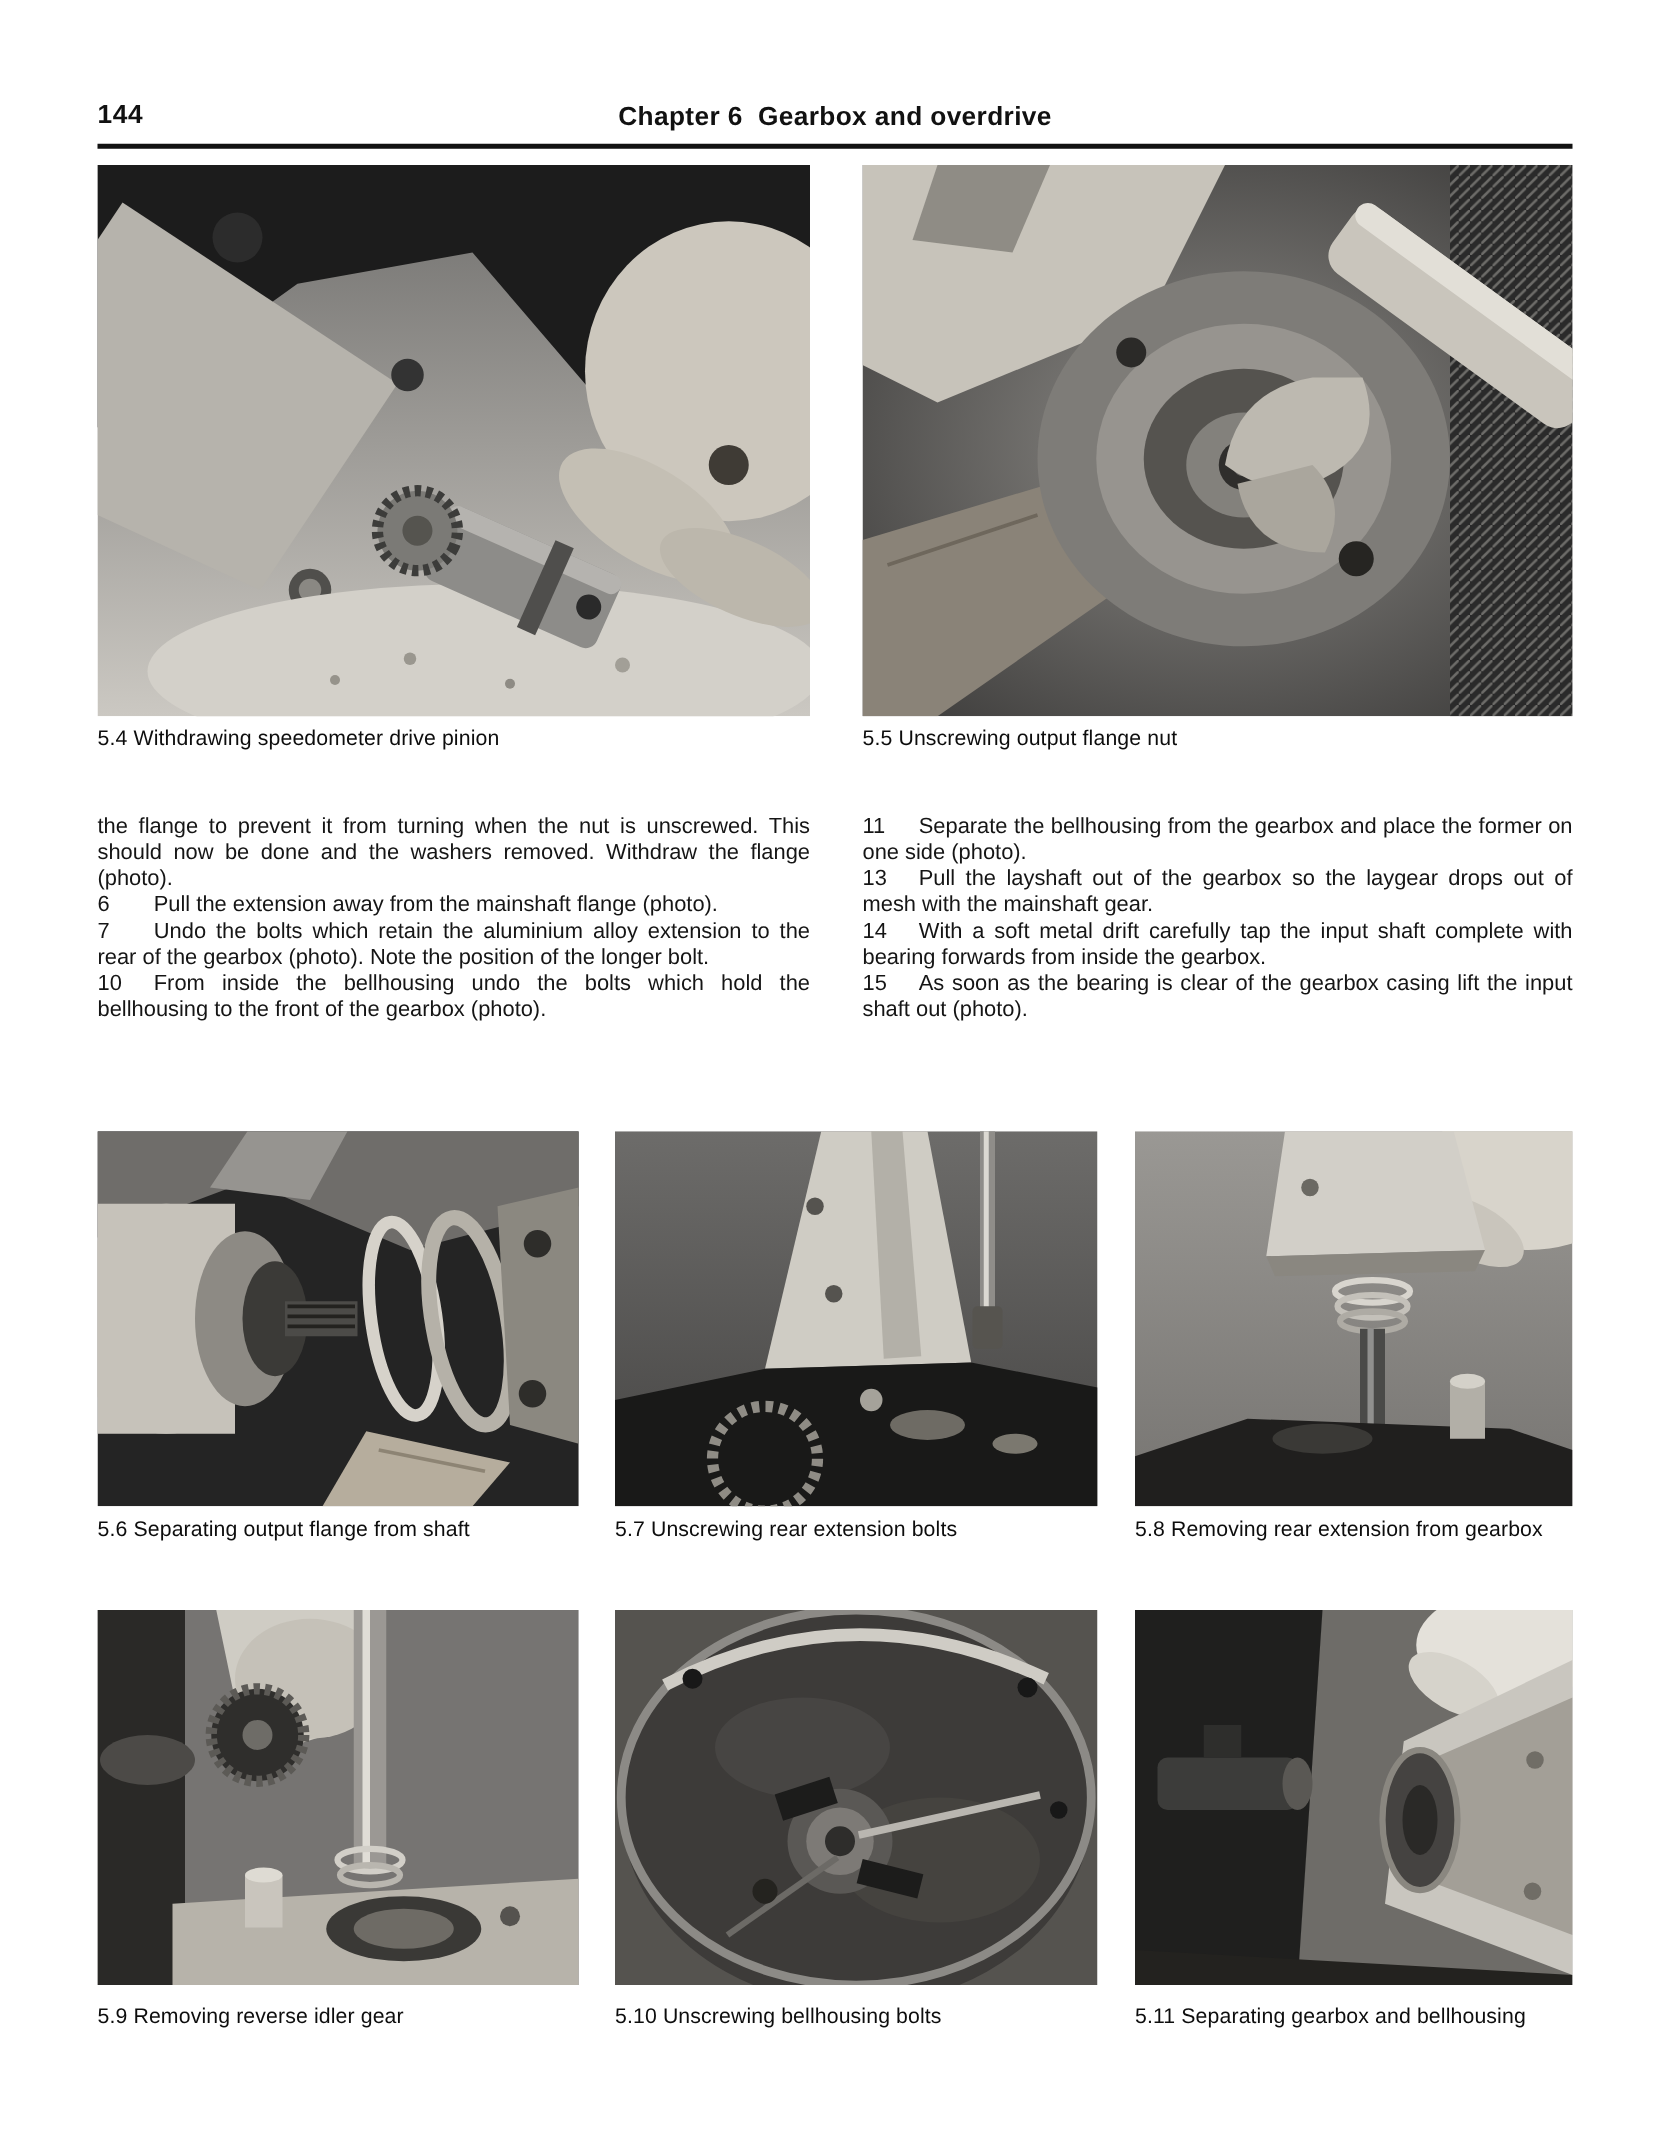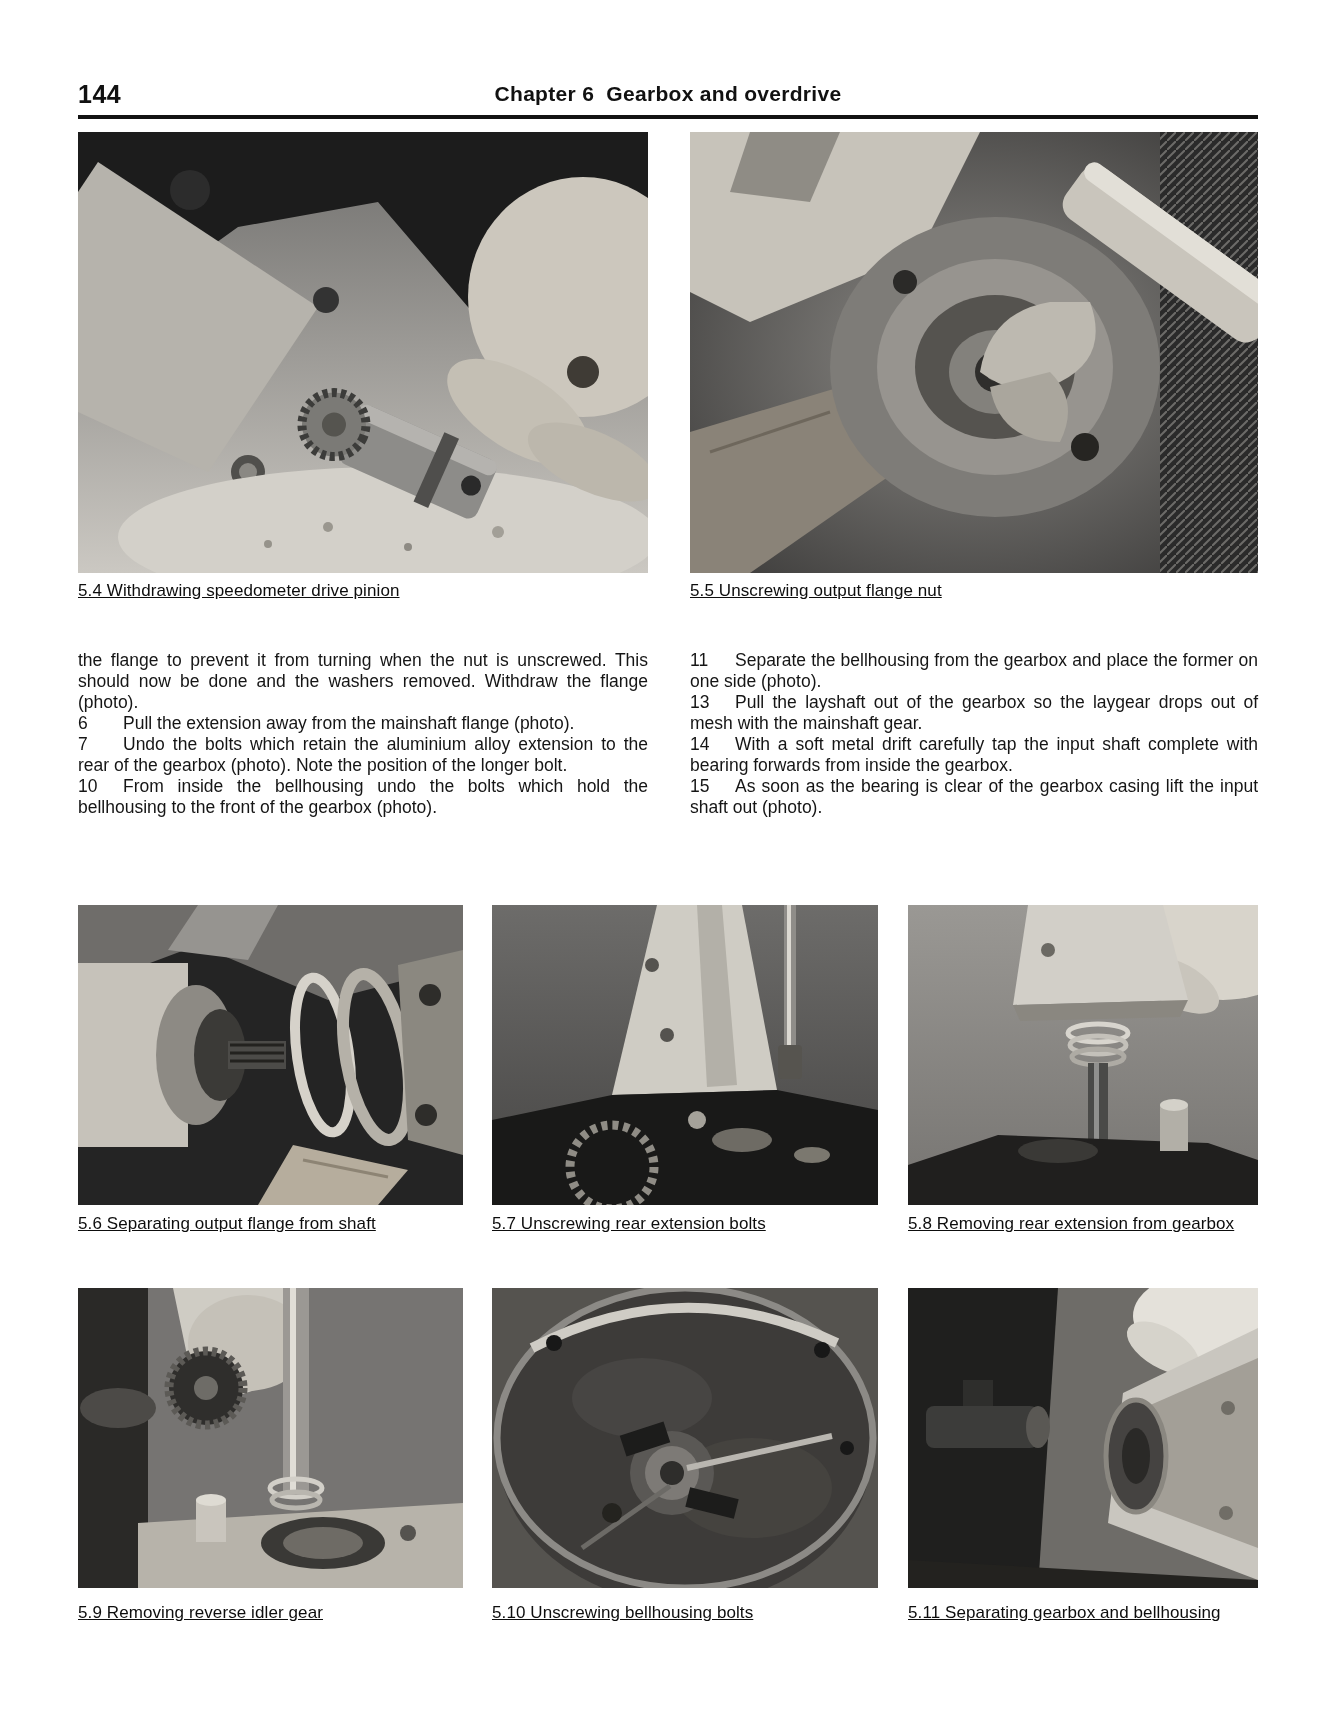--- a/index.html
+++ b/index.html
@@ -6,37 +6,37 @@
   .page{
     position:relative;
     width:1336px;height:1717px;
     background:#ffffff;
     font-family:"Liberation Sans", sans-serif;
     color:#111111;
     overflow:hidden;
   }
   .page-number{
     position:absolute;left:78px;top:80px;
-    font-size:25px;font-weight:bold;letter-spacing:.5px;
+    font-size:21px;font-weight:bold;letter-spacing:.5px;
   }
   .page-header-title{
     position:absolute;left:0;right:0;top:82px;
     text-align:center;font-size:21px;font-weight:bold;
     white-space:pre;letter-spacing:.3px;
   }
   .header-rule{
     position:absolute;left:78px;top:115px;width:1180px;height:4px;
     background:#121212;
   }
   figure{margin:0;padding:0;position:absolute;}
   figure svg{display:block;width:100%;height:100%;}
   .caption{
     position:absolute;
     font-size:17px;line-height:21px;color:#0d0d0d;
-    white-space:nowrap;letter-spacing:.1px;text-decoration:underline;
+    white-space:nowrap;letter-spacing:.1px;
   }
   .col{
     position:absolute;top:650px;
     font-size:17.5px;line-height:21px;
     text-align:justify;color:#151515;
   }
   .col p{margin:0;}
   .num{display:inline-block;min-width:45px;}
   
   .ph54{left:78px; top:132px; width:570px; height:441px;}

